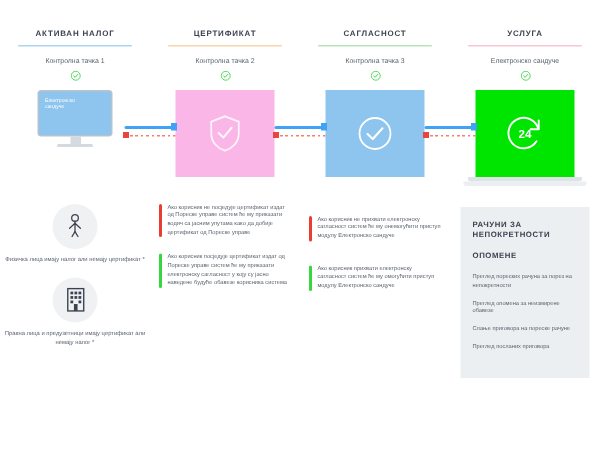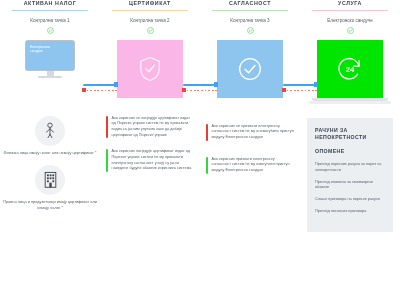--- a/index.html
+++ b/index.html
@@ -16,20 +16,21 @@
   
   .board {
     position: absolute;
     inset: 0;
     display: grid;
     grid-template-columns: repeat(4, 1fr);
   }
 
   .col {
     position: relative;
+    padding-top: 20px;
   }
 
   
   .col-head {
     text-align: center;
     font-size: 5.3px;
     letter-spacing: 0.55px;
     font-weight: bold;
     color: #3b4250;
     text-transform: uppercase;

